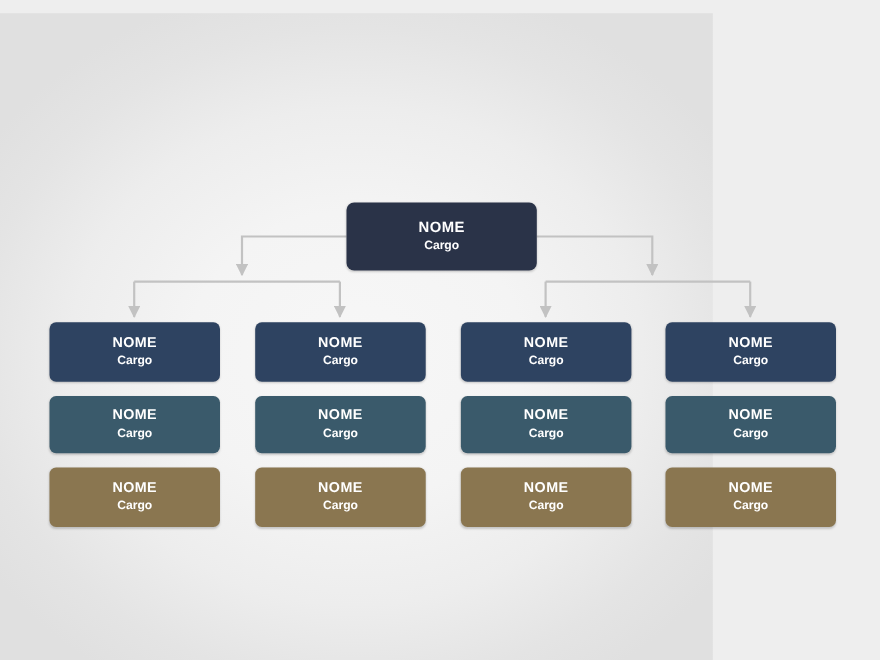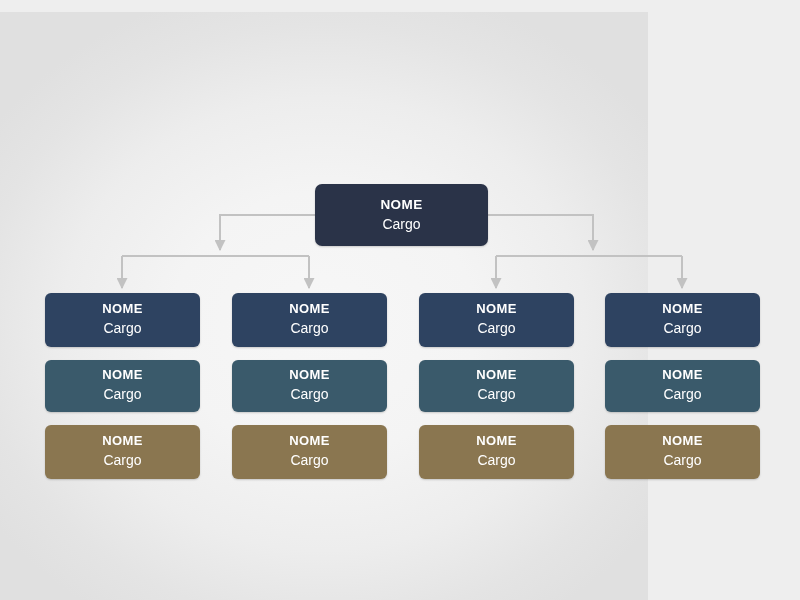--- a/index.html
+++ b/index.html
@@ -51,22 +51,22 @@
     text-align: center;
     box-shadow: 0 1px 2px rgba(0,0,0,0.18);
   }
   .node .nm {
     font-size: 13px;
     font-weight: bold;
     letter-spacing: 0.4px;
     line-height: 1.15;
   }
   .node .cg {
-    font-size: 14px;
-    font-weight: normal;
+    font-size: 11px;
+    font-weight: bold;
     line-height: 1.25;
     margin-top: 3px;
   }
 
   .node.root {
     left: 315px;
     top: 172px;
     width: 173px;
     height: 62px;
     border-radius: 7px;

